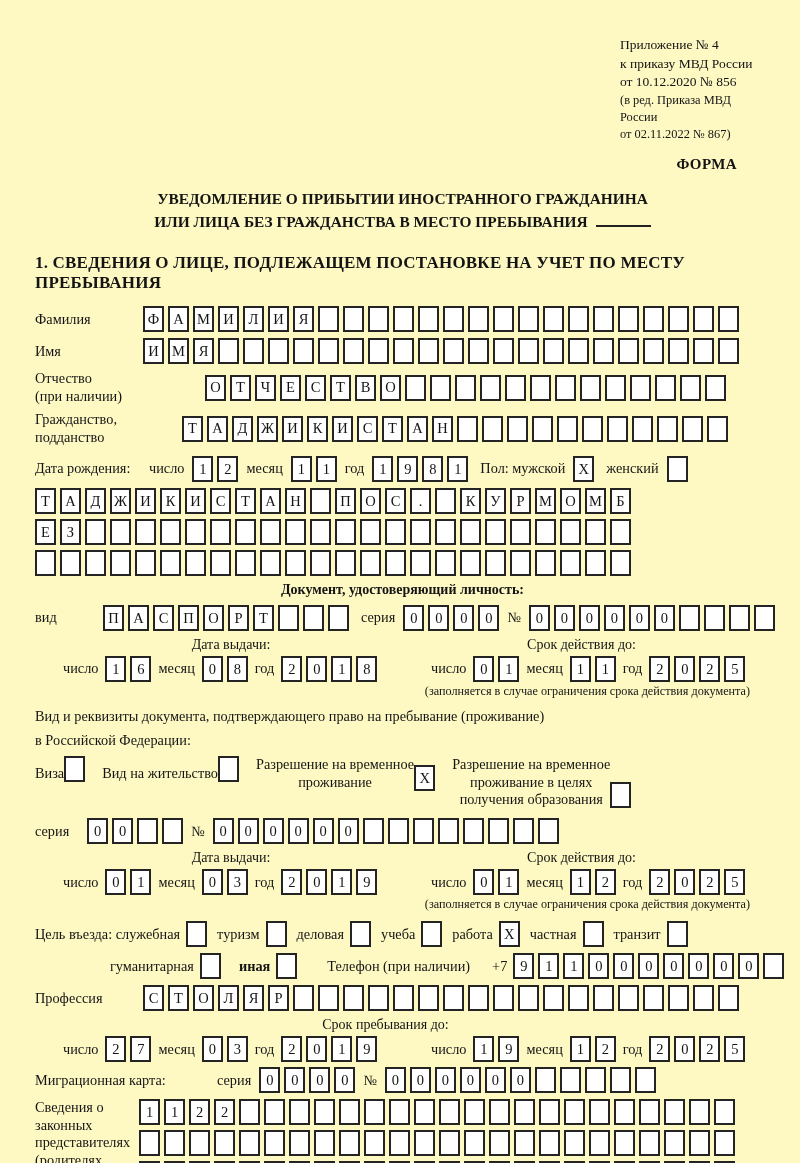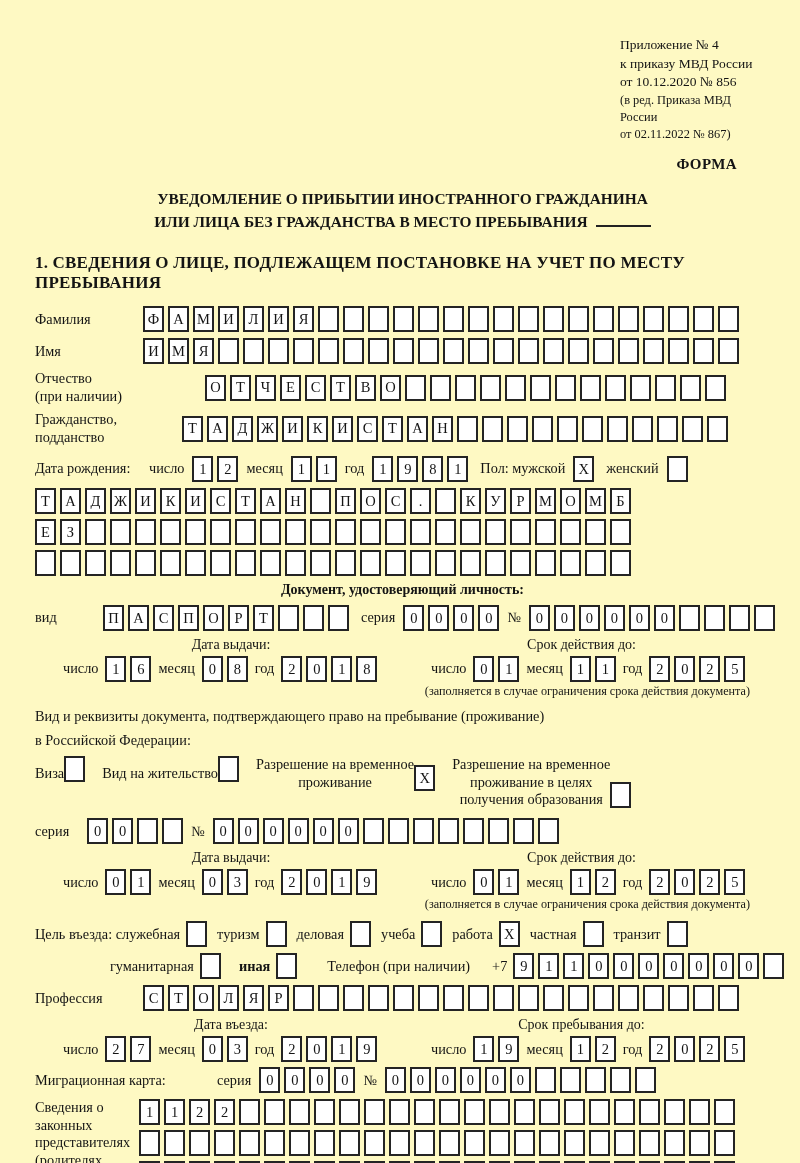--- a/index.html
+++ b/index.html
@@ -595,21 +595,20 @@
           <div class="cell"></div>
           <div class="cell"></div>
           <div class="cell"></div>
           <div class="cell"></div>
           <div class="cell"></div>
           <div class="cell"></div>
           <div class="cell"></div>
         </div>
       </div>
       <div class="twocol">
-        <div class="tc-left">Дата въезда:</div>
         <div class="tc-right">Срок пребывания до:</div>
       </div>
       <div class="daterow">
         <div class="dr dr-left">
           <div class="lbl">
             <div>число</div>
           </div>
           <div class="boxes">
             <div class="cell">2</div>
             <div class="cell">7</div>

